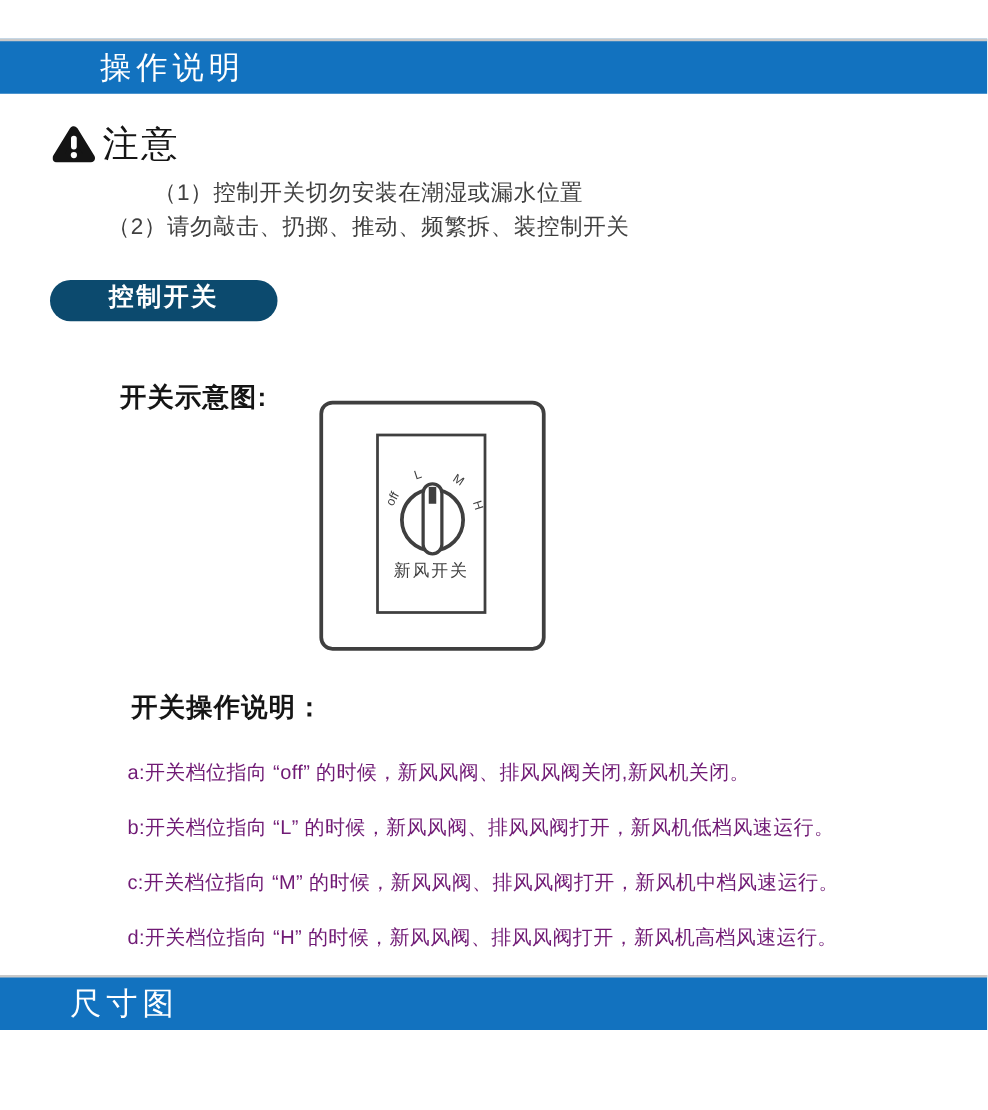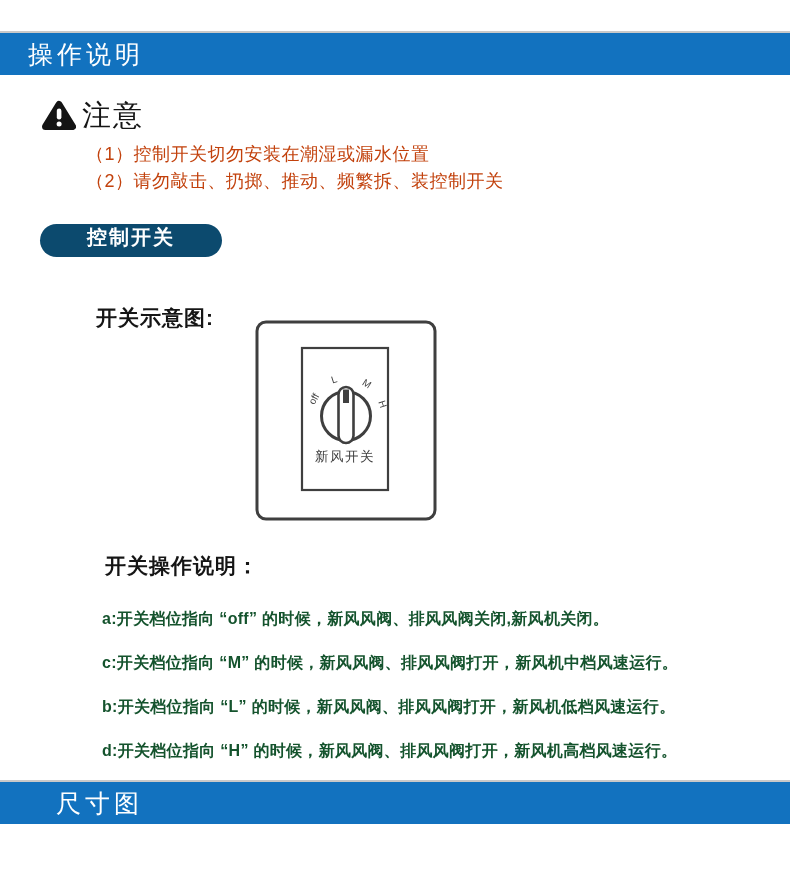--- a/index.html
+++ b/index.html
@@ -11,45 +11,45 @@
   .section-bar{
     position:absolute;left:0;width:790px;height:42px;background:#1272bf;
     border-top:2px solid #c9c9c9;box-sizing:content-box;
     display:flex;align-items:center;
   }
   .section-bar.header{top:31px;}
   .section-bar.footer{top:780px;}
   .section-bar .bar-title{
     color:#ffffff;font-size:25px;letter-spacing:4px;font-weight:500;line-height:42px;
   }
-  .section-bar.header .bar-title{padding-left:28px;}
+  .section-bar.header .bar-title{padding-left:80px;}
   .section-bar.footer .bar-title{padding-left:56px;}
   
   .warning-icon{position:absolute;left:42px;top:100px;width:34px;height:30px;}
   .notice-title{
     position:absolute;left:82px;top:96px;font-size:29px;font-weight:normal;color:#151515;
     letter-spacing:2px;
   }
   .notice-items{position:absolute;left:86px;top:141px;font-size:18px;font-weight:500;
-    line-height:27px;color:#c2410c;letter-spacing:0.5px;}
+    line-height:27px;color:#404040;letter-spacing:0.5px;text-align:center;}
   
   .section-pill{
     position:absolute;left:40px;top:224px;width:182px;height:33px;border-radius:17px;
     background:#0c4a6e;display:flex;justify-content:center;
   }
   .section-pill span{color:#ffffff;font-size:20px;font-weight:bold;letter-spacing:2px;}
   
   .sub-heading{position:absolute;font-size:21px;font-weight:bold;color:#151515;letter-spacing:1px;}
   .diagram-heading{left:96px;top:304px;}
   .operation-heading{left:95px;top:552px;margin-left:10px;}
   
   .switch-panel{position:absolute;left:255px;top:320px;width:182px;height:201px;}
   
-  .operation-list{position:absolute;left:102px;top:608px;font-size:16px;font-weight:700;
-    color:#14532d;letter-spacing:0.3px;}
+  .operation-list{position:absolute;left:102px;top:608px;font-size:16px;font-weight:400;
+    color:#701a75;letter-spacing:0.3px;}
   .operation-list .op-line{line-height:22px;margin-bottom:22px;white-space:nowrap;}
 </style>
 </head>
 <body>
 
 <div class="page">
 
   <div class="section-bar header">
     <span class="bar-title">操作说明</span>
   </div>
@@ -87,22 +87,22 @@
     <text x="91" y="61" text-anchor="middle" font-size="10" fill="#3f3f3f" transform="rotate(-18,91,96)">L</text>
     <text x="91" y="61" text-anchor="middle" font-size="10" fill="#3f3f3f" transform="rotate(33,91,96)">M</text>
     <text x="91" y="61" text-anchor="middle" font-size="10" fill="#3f3f3f" transform="rotate(72,91,96)">H</text>
 
     <text x="90" y="141" text-anchor="middle" font-size="13.5" letter-spacing="1.5" fill="#3f3f3f">新风开关</text>
   </svg>
 
   <div class="sub-heading operation-heading">开关操作说明：</div>
   <div class="operation-list">
     <div class="op-line">a:开关档位指向 “off” 的时候，新风风阀、排风风阀关闭,新风机关闭。</div>
+    <div class="op-line">b:开关档位指向 “L” 的时候，新风风阀、排风风阀打开，新风机低档风速运行。</div>
     <div class="op-line">c:开关档位指向 “M” 的时候，新风风阀、排风风阀打开，新风机中档风速运行。</div>
-    <div class="op-line">b:开关档位指向 “L” 的时候，新风风阀、排风风阀打开，新风机低档风速运行。</div>
     <div class="op-line">d:开关档位指向 “H” 的时候，新风风阀、排风风阀打开，新风机高档风速运行。</div>
   </div>
 
   <div class="section-bar footer">
     <span class="bar-title">尺寸图</span>
   </div>
 
 </div>
 
 </body></html>

